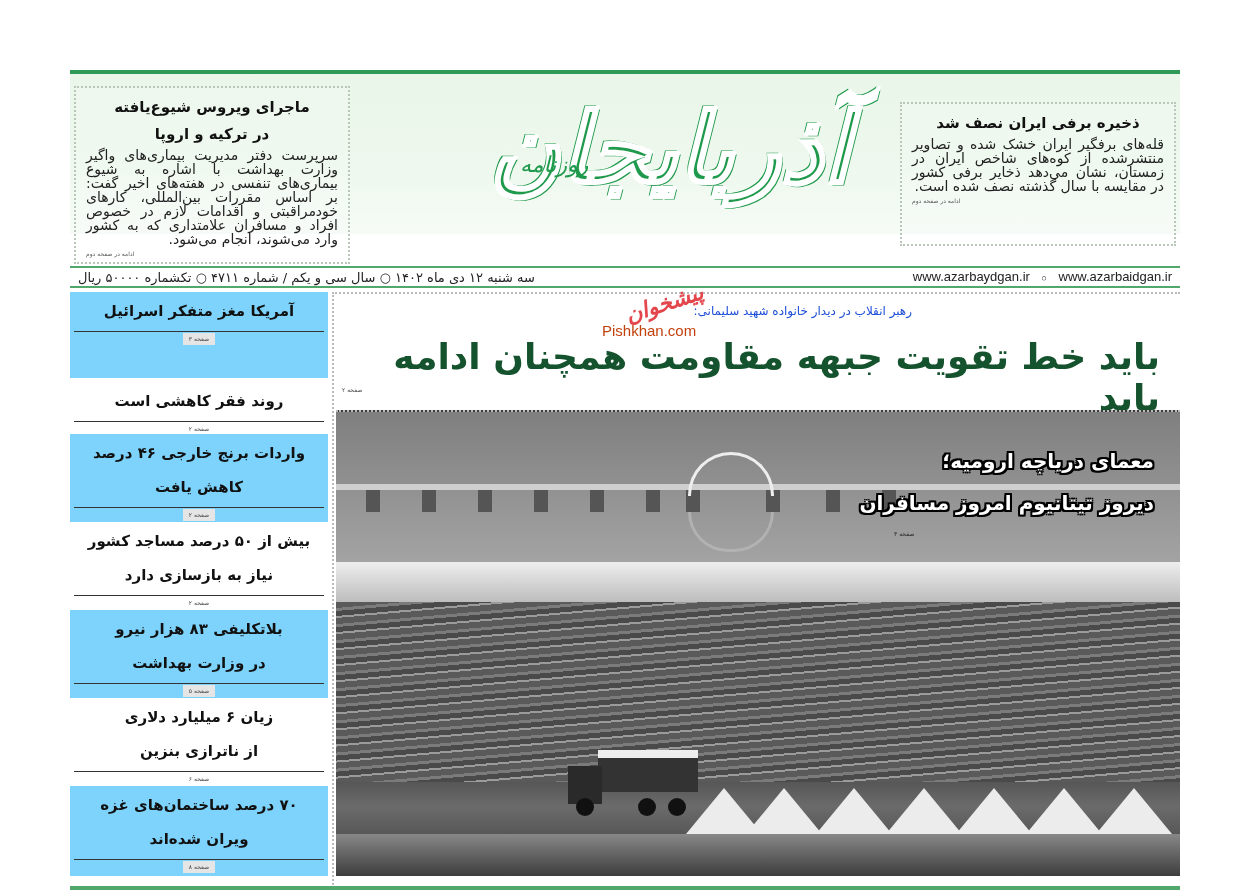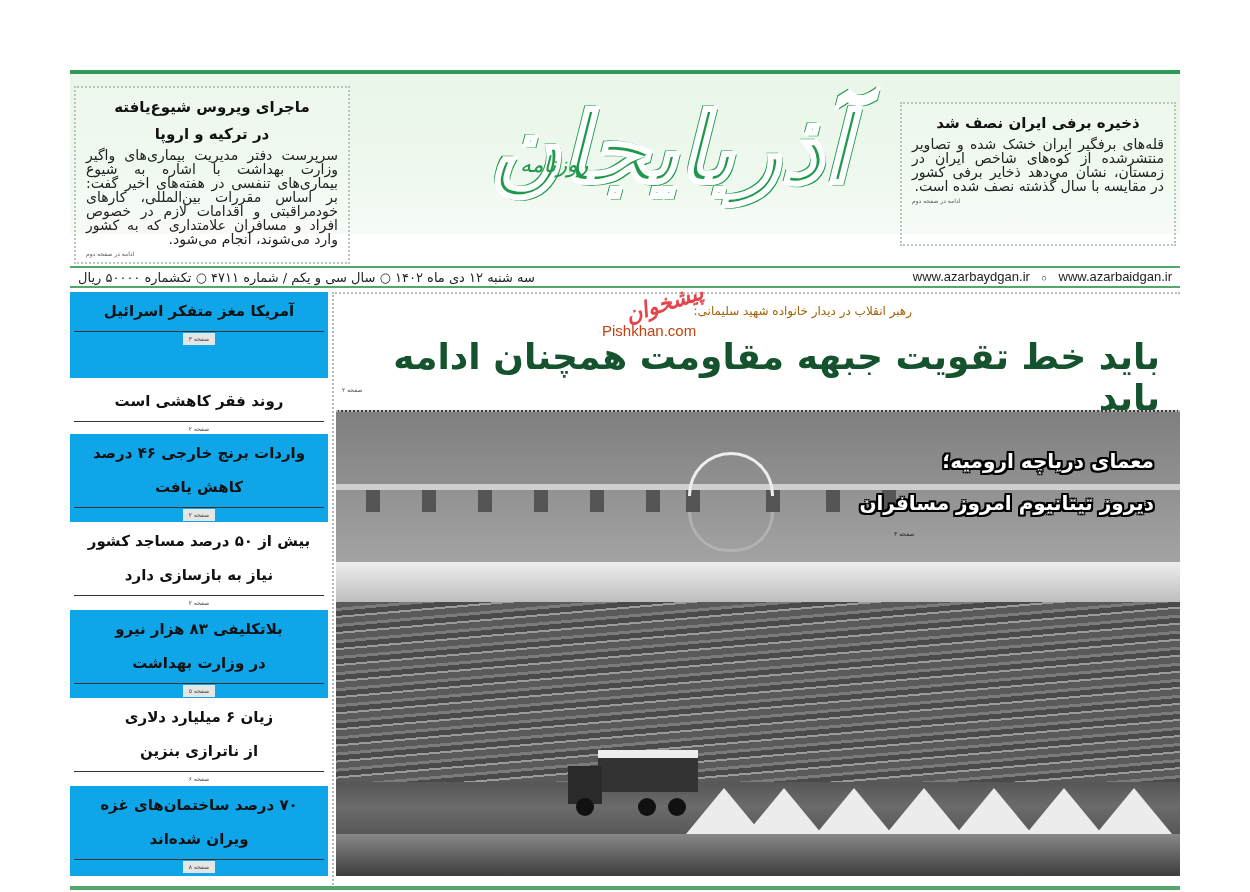--- a/index.html
+++ b/index.html
@@ -26,31 +26,31 @@
 
   .dateline { position: absolute; left: 0; top: 196px; width: 1110px; height: 22px;
     border-top: 2px solid #52a86a; border-bottom: 2px solid #52a86a; background: #fff; }
   .dateline .date { position: absolute; left: 8px; top: 2px; font-size: 13px; direction: rtl; color: #222; }
   .dateline .urls { position: absolute; right: 8px; top: 1px; font-family: "Liberation Sans", sans-serif; font-size: 13px; color: #222; }
   .dateline .urls .sep { margin: 0 8px; font-size: 9px; }
 
   
   .side { position: absolute; left: 0; top: 222px; width: 258px; height: 596px; }
   .item { position: relative; width: 258px; direction: rtl; text-align: center; }
-  .item.shaded { background: #0ea5e9; text-align: center; }
+  .item.shaded { background: #7dd3fc; text-align: center; }
   .item h4 { font-family: "DejaVu Sans", sans-serif; font-size: 15px; font-weight: bold; line-height: 30px; color: #111; padding-top: 4px; }
   .rule { position: relative; height: 12px; margin: 0 4px; }
   .rule::before { content: ""; position: absolute; left: 0; right: 0; top: 5px; height: 1px; background: #333; }
   .rule span { position: relative; background: inherit; padding: 0 6px; font-size: 6px; color: #444; display: inline-block; line-height: 12px; }
   .item.shaded .rule span { background: #e5e5e5; }
   .item:not(.shaded) .rule span { background: #fff; }
 
   
   .main { position: absolute; left: 262px; top: 222px; width: 848px; height: 596px; border-left: 2px dotted #bbb; border-top: 2px dotted #bbb; }
-  .kicker { position: absolute; right: 268px; top: 10px; font-size: 12px; direction: rtl; color: #a16207; }
+  .kicker { position: absolute; right: 268px; top: 10px; font-size: 12px; direction: rtl; color: #1d4ed8; }
   .headline { position: absolute; right: 20px; top: 42px; font-family: "DejaVu Sans", sans-serif; font-weight: bold; font-size: 36px; direction: rtl; color: #14532d; letter-spacing: -0.5px; }
   .headline-page { position: absolute; left: 8px; top: 92px; font-size: 6px; color: #444; direction: rtl; }
   .watermark-fa { position: absolute; left: 290px; top: -4px; font-family: "DejaVu Serif", serif; font-style: italic; font-size: 22px; font-weight: bold; color: #e1343a; transform: rotate(-18deg); opacity: 0.9; }
   .watermark-en { position: absolute; left: 268px; top: 28px; font-family: "Liberation Sans", sans-serif; font-size: 15px; color: #c2410c; }
 
   .photo { position: absolute; left: 2px; top: 116px; width: 844px; height: 466px; border-top: 2px dotted #bbb; overflow: hidden;
     background: linear-gradient(180deg, #8a8a8a 0%, #9c9c9c 25%, #a5a5a5 32%, #d9d9d9 34%, #6f6f6f 40%, #5c5c5c 60%, #444 75%, #6b6b6b 85%, #3a3a3a 100%); padding-left: 24px; }
   .sky { position: absolute; left: 0; top: 0; width: 100%; height: 150px; background: linear-gradient(180deg, #7f7f7f, #a3a3a3); }
   .bridge { position: absolute; left: 0; top: 72px; width: 100%; height: 6px; background: #cfcfcf; }
   .pier { position: absolute; top: 78px; width: 14px; height: 22px; background: #555; }

